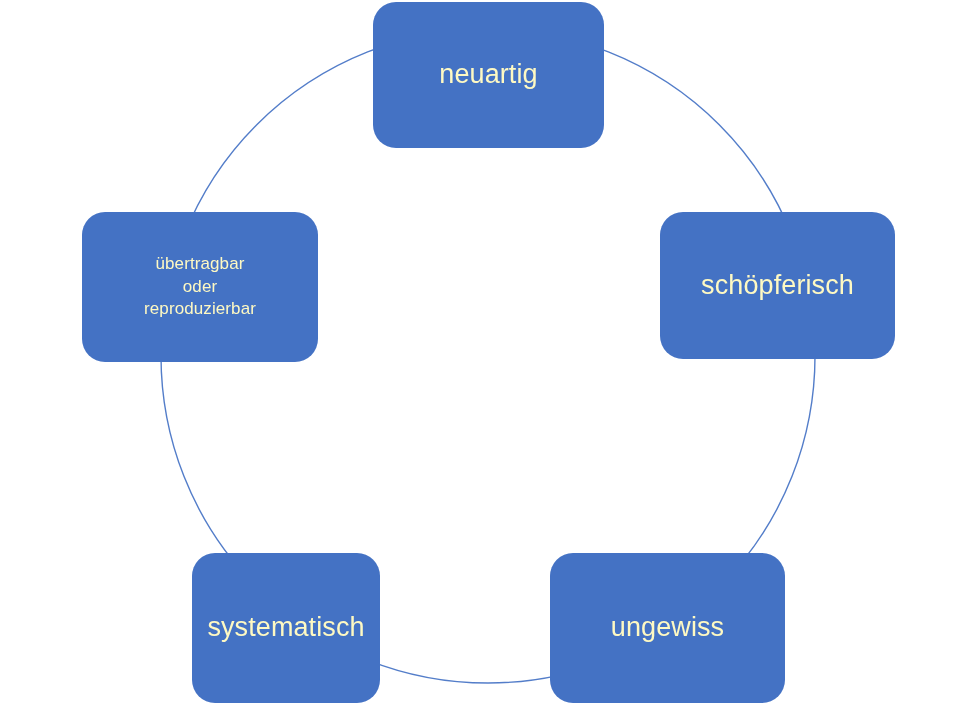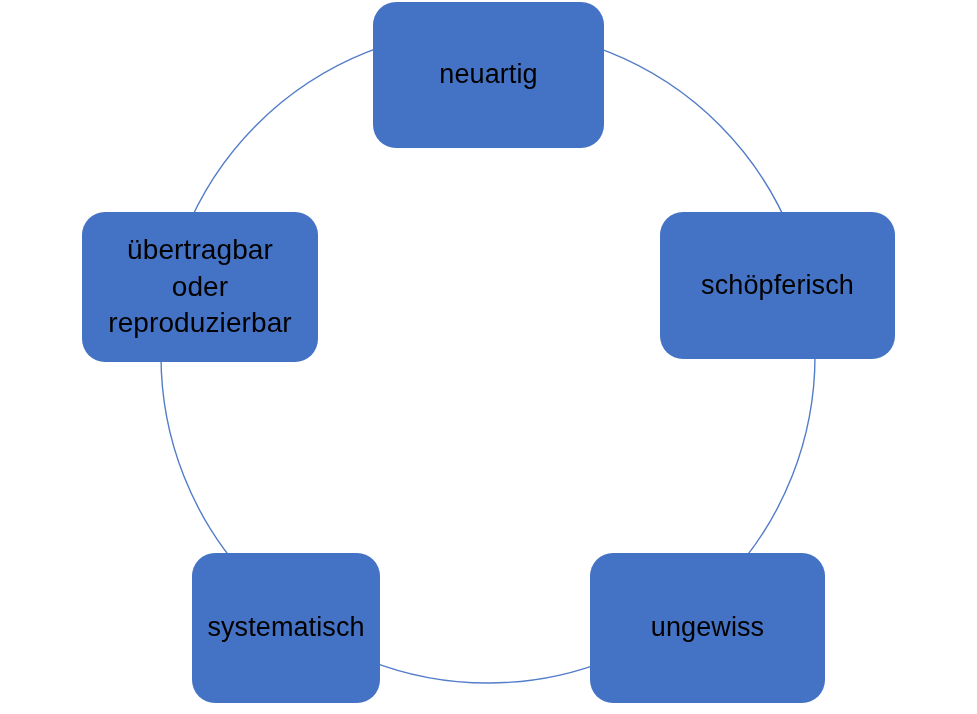--- a/index.html
+++ b/index.html
@@ -33,21 +33,21 @@
     display: flex;
     align-items: center;
     justify-content: center;
     box-sizing: border-box;
     color: #ffffff;
     text-align: center;
   }
   .node-label {
     display: block;
     width: 100%;
-    color: #000000;
+    color: #fef9c3;
     font-family: "Liberation Sans", sans-serif;
     font-weight: 400;
     letter-spacing: 0.1px;
     line-height: 1.30;
     white-space: pre-line;
     padding: 0 6px;
     box-sizing: border-box;
   }
 
   
@@ -55,33 +55,33 @@
     left: 373px; top: 2px; width: 231px; height: 146px;
   }
   #node-neuartig .node-label { font-size: 27px; }
 
   #node-schoepferisch {
     left: 660px; top: 212px; width: 235px; height: 147px;
   }
   #node-schoepferisch .node-label { font-size: 27px; }
 
   #node-ungewiss {
-    left: 550px; top: 553px; width: 235px; height: 150px; margin-left: 40px;
+    left: 550px; top: 553px; width: 235px; height: 150px;
   }
   #node-ungewiss .node-label { font-size: 27px; }
 
   #node-systematisch {
     left: 192px; top: 553px; width: 188px; height: 150px;
   }
   #node-systematisch .node-label { font-size: 27px; }
 
   #node-uebertragbar {
     left: 82px; top: 212px; width: 236px; height: 150px;
   }
-  #node-uebertragbar .node-label { font-size: 28px; line-height: 1.32; }
+  #node-uebertragbar .node-label { font-size: 17px; line-height: 1.32; }
 </style>
 </head>
 <body>
 
 <div id="canvas" style="background: rgb(255, 255, 255);">
 
   <svg id="ring-layer" viewBox="0 0 977 714" width="977" height="714" xmlns="http://www.w3.org/2000/svg">
     <circle cx="488" cy="356" r="327" fill="none" stroke="#4472C4" stroke-width="1.4" opacity="0.92"></circle>
   </svg>
 

